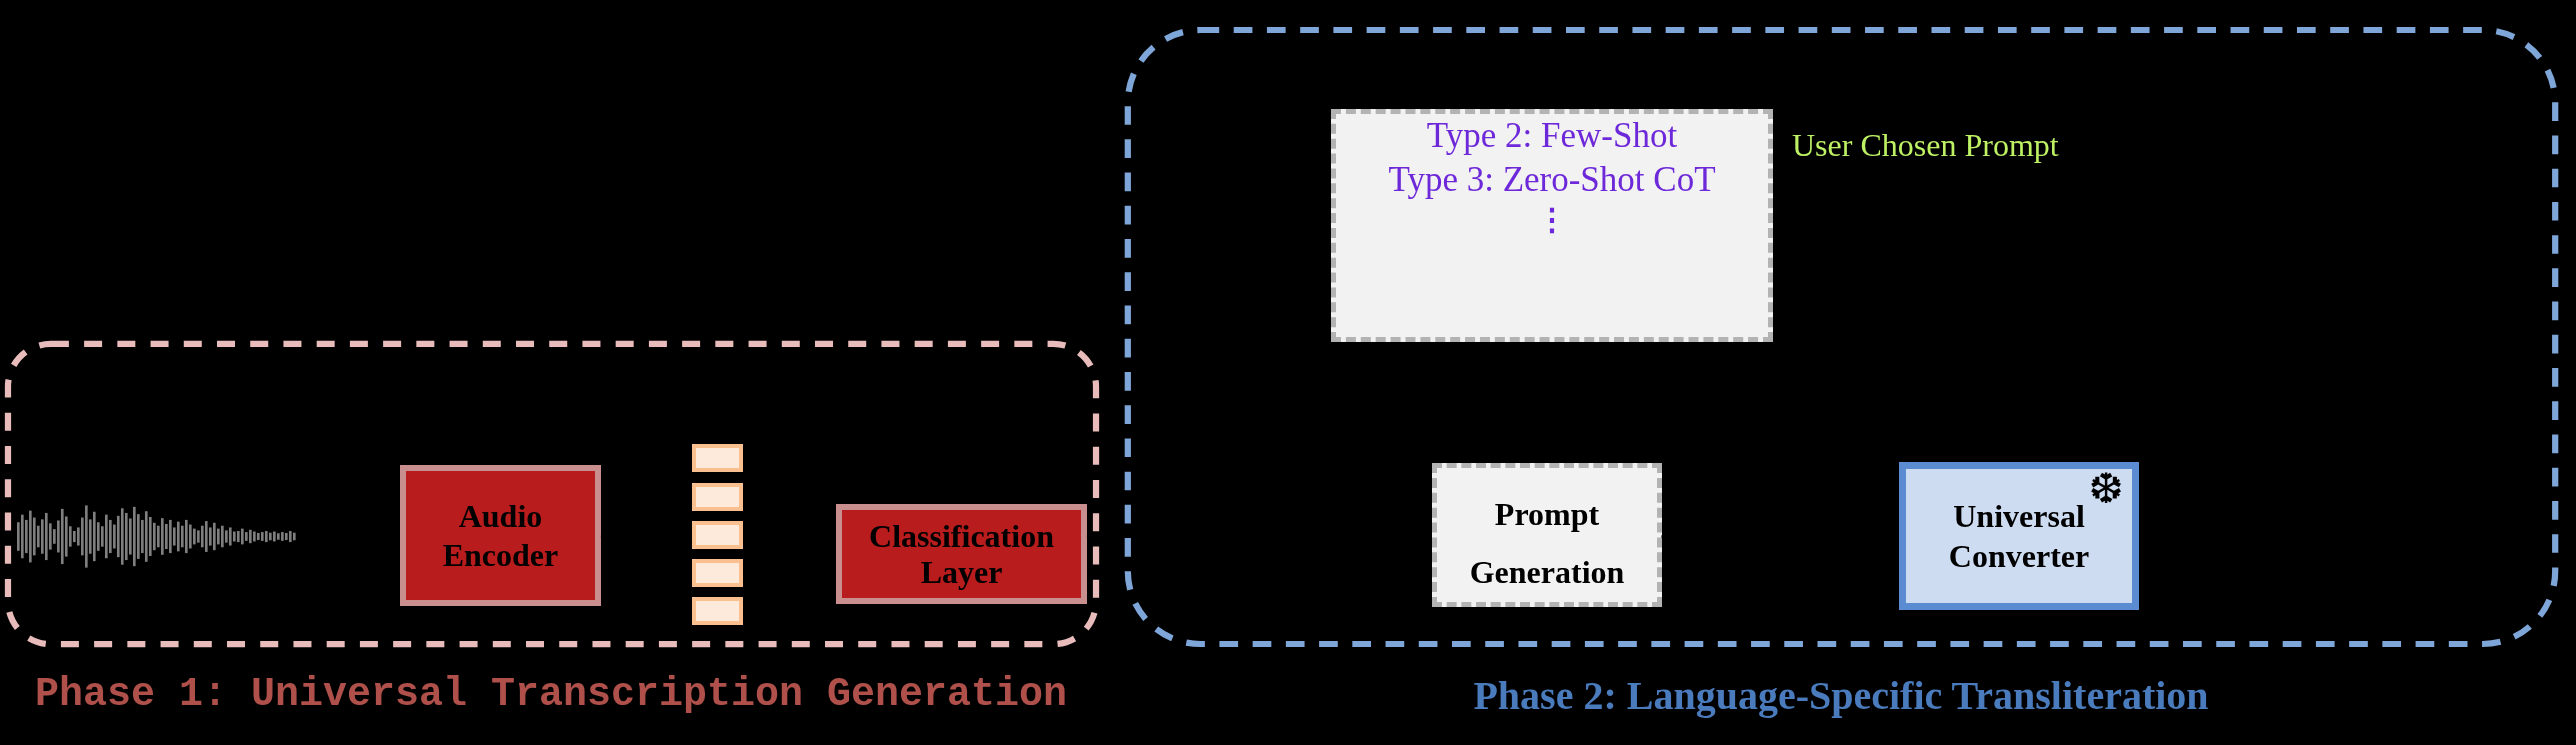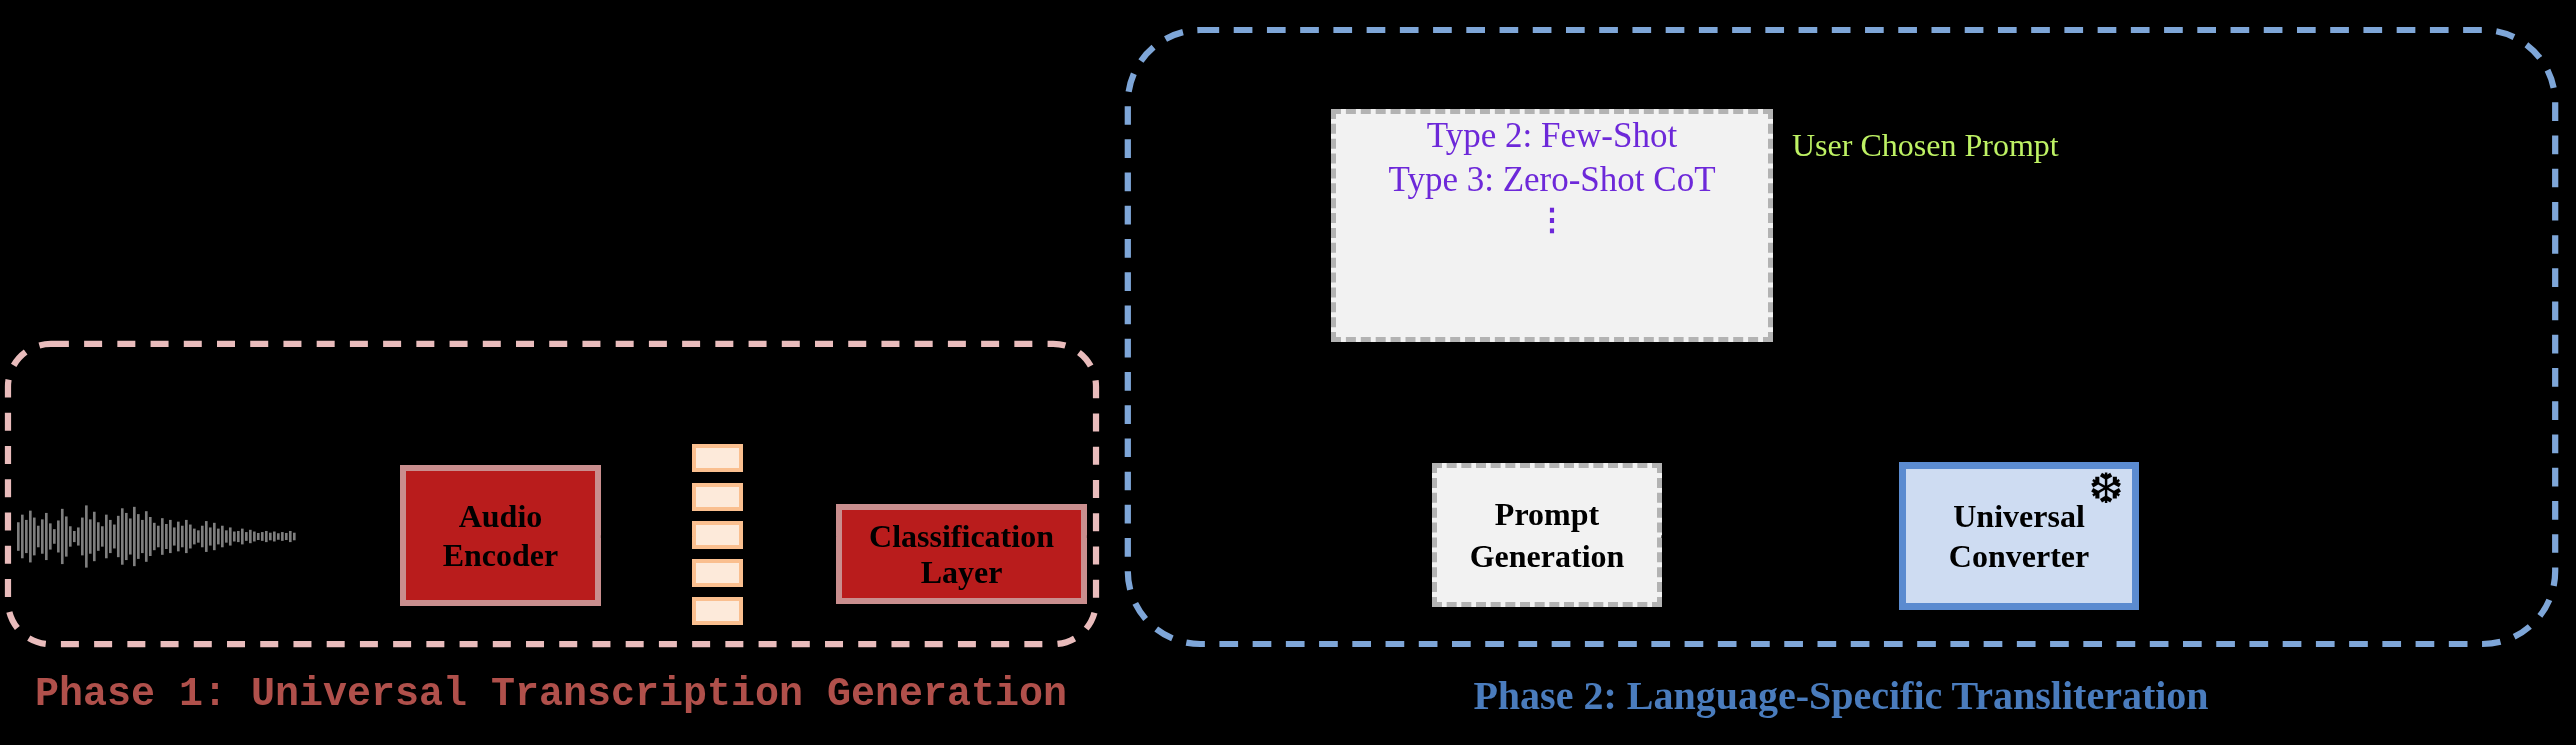--- a/index.html
+++ b/index.html
@@ -17,21 +17,21 @@
            font-weight:bold;color:#000;text-align:center;}
   .pinkbox .ln{line-height:39px;font-size:32px;}
 
   
   .embed{position:absolute;box-sizing:border-box;width:51px;height:28px;background:#fdeada;border:4.8px solid #fabf8f;}
 
   
   .graybox{position:absolute;box-sizing:border-box;background:#f2f2f2;border:5.5px dashed #b3b3b3;}
   .graybox.center{display:flex;flex-direction:column;align-items:center;justify-content:center;
                   font-weight:bold;color:#000;text-align:center;}
-  .graybox .ln{line-height:42px;font-size:32px;}
+  .graybox .ln{line-height:42px;font-size:32px;margin-top:16px;}
 
   
   .list-row{height:44px;display:flex;align-items:center;justify-content:center;
             font-size:35px;color:#6d28d9;}
   .list-row.hl{width:346px;margin:11px auto 0 auto;background:#b5c8e2;border-radius:11px;color:#2e4a68;}
   .list-row.ellipsis{height:35px;font-size:30.5px;font-weight:bold;}
 
   
   .bluebox{position:absolute;box-sizing:border-box;background:#cedcf2;border:7px solid #5b8bd0;
            display:flex;flex-direction:column;align-items:center;justify-content:center;

